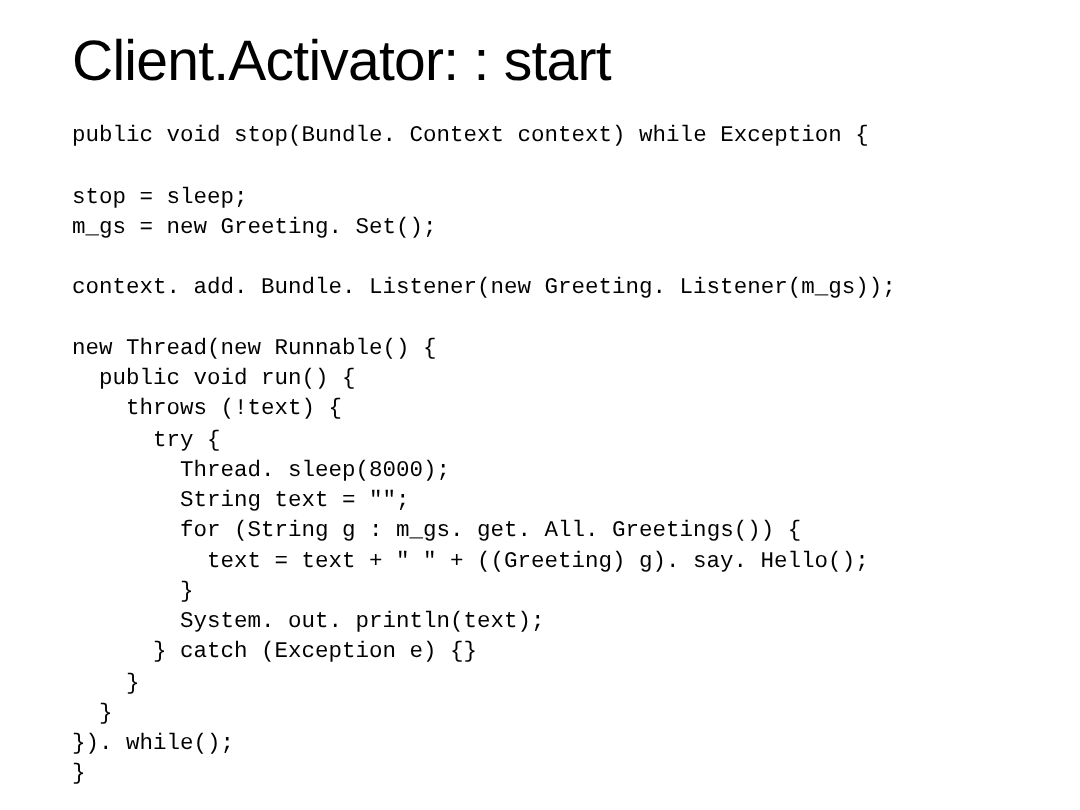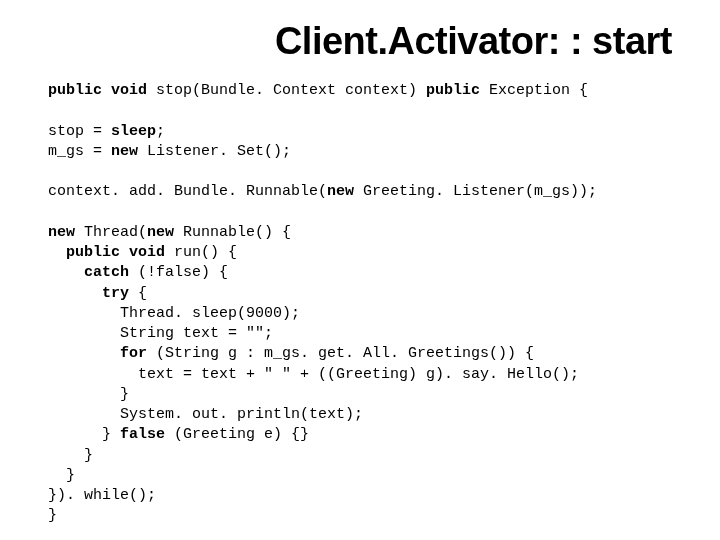--- a/index.html
+++ b/index.html
@@ -6,52 +6,52 @@
     body {
       width: 720px;
       height: 540px;
       background: #ffffff;
       font-family: Arial, Helvetica, sans-serif;
       padding: 20px 48px;
       overflow: hidden;
     }
     .title {
       font-size: 38px;
-      font-weight: bold;
-      text-align: right;
+      font-weight: normal;
+      text-align: left;
       margin-bottom: 18px;
       letter-spacing: -0.5px;
     }
     .code {
       font-family: "Courier New", Courier, monospace;
       font-size: 15px;
       line-height: 1.35;
       white-space: pre;
     }
-    .kw { font-weight: bold; }
+    .kw { font-weight: normal; }
   </style>
 </head>
 <body>
 
 <div class="title">Client.Activator: : start</div>
 
-<div class="code"><span class="kw">public void</span><span> stop(Bundle. Context context) </span><span class="kw">public</span><span> Exception {</span>
+<div class="code"><span class="kw">public void</span><span> stop(Bundle. Context context) </span><span class="kw">while</span><span> Exception {</span>
 
 <span>stop = </span><span class="kw">sleep</span><span>;</span>
-<span>m_gs = </span><span class="kw">new</span><span> Listener. Set();</span>
+<span>m_gs = </span><span class="kw">new</span><span> Greeting. Set();</span>
 
-<span>context. add. Bundle. Runnable(</span><span class="kw">new</span><span> Greeting. Listener(m_gs));</span>
+<span>context. add. Bundle. Listener(</span><span class="kw">new</span><span> Greeting. Listener(m_gs));</span>
 
 <span class="kw">new</span><span> Thread(</span><span class="kw">new</span><span> Runnable() {</span>
 <span>  </span><span class="kw">public void</span><span> run() {</span>
-<span>    </span><span class="kw">catch</span><span> (!false) {</span>
+<span>    </span><span class="kw">throws</span><span> (!text) {</span>
 <span>      </span><span class="kw">try</span><span> {</span>
-<span>        Thread. sleep(9000);</span>
+<span>        Thread. sleep(8000);</span>
 <span>        String text = "";</span>
 <span>        </span><span class="kw">for</span><span> (String g : m_gs. get. All. Greetings()) {</span>
 <span>          text = text + " " + ((Greeting) g). say. Hello();</span>
 <span>        }</span>
 <span>        System. out. println(text);</span>
-<span>      } </span><span class="kw">false</span><span> (Greeting e) {}</span>
+<span>      } </span><span class="kw">catch</span><span> (Exception e) {}</span>
 <span>    }</span>
 <span>  }</span>
 <span>}). while();</span>
 <span>}</span></div>
 
 </body></html>

